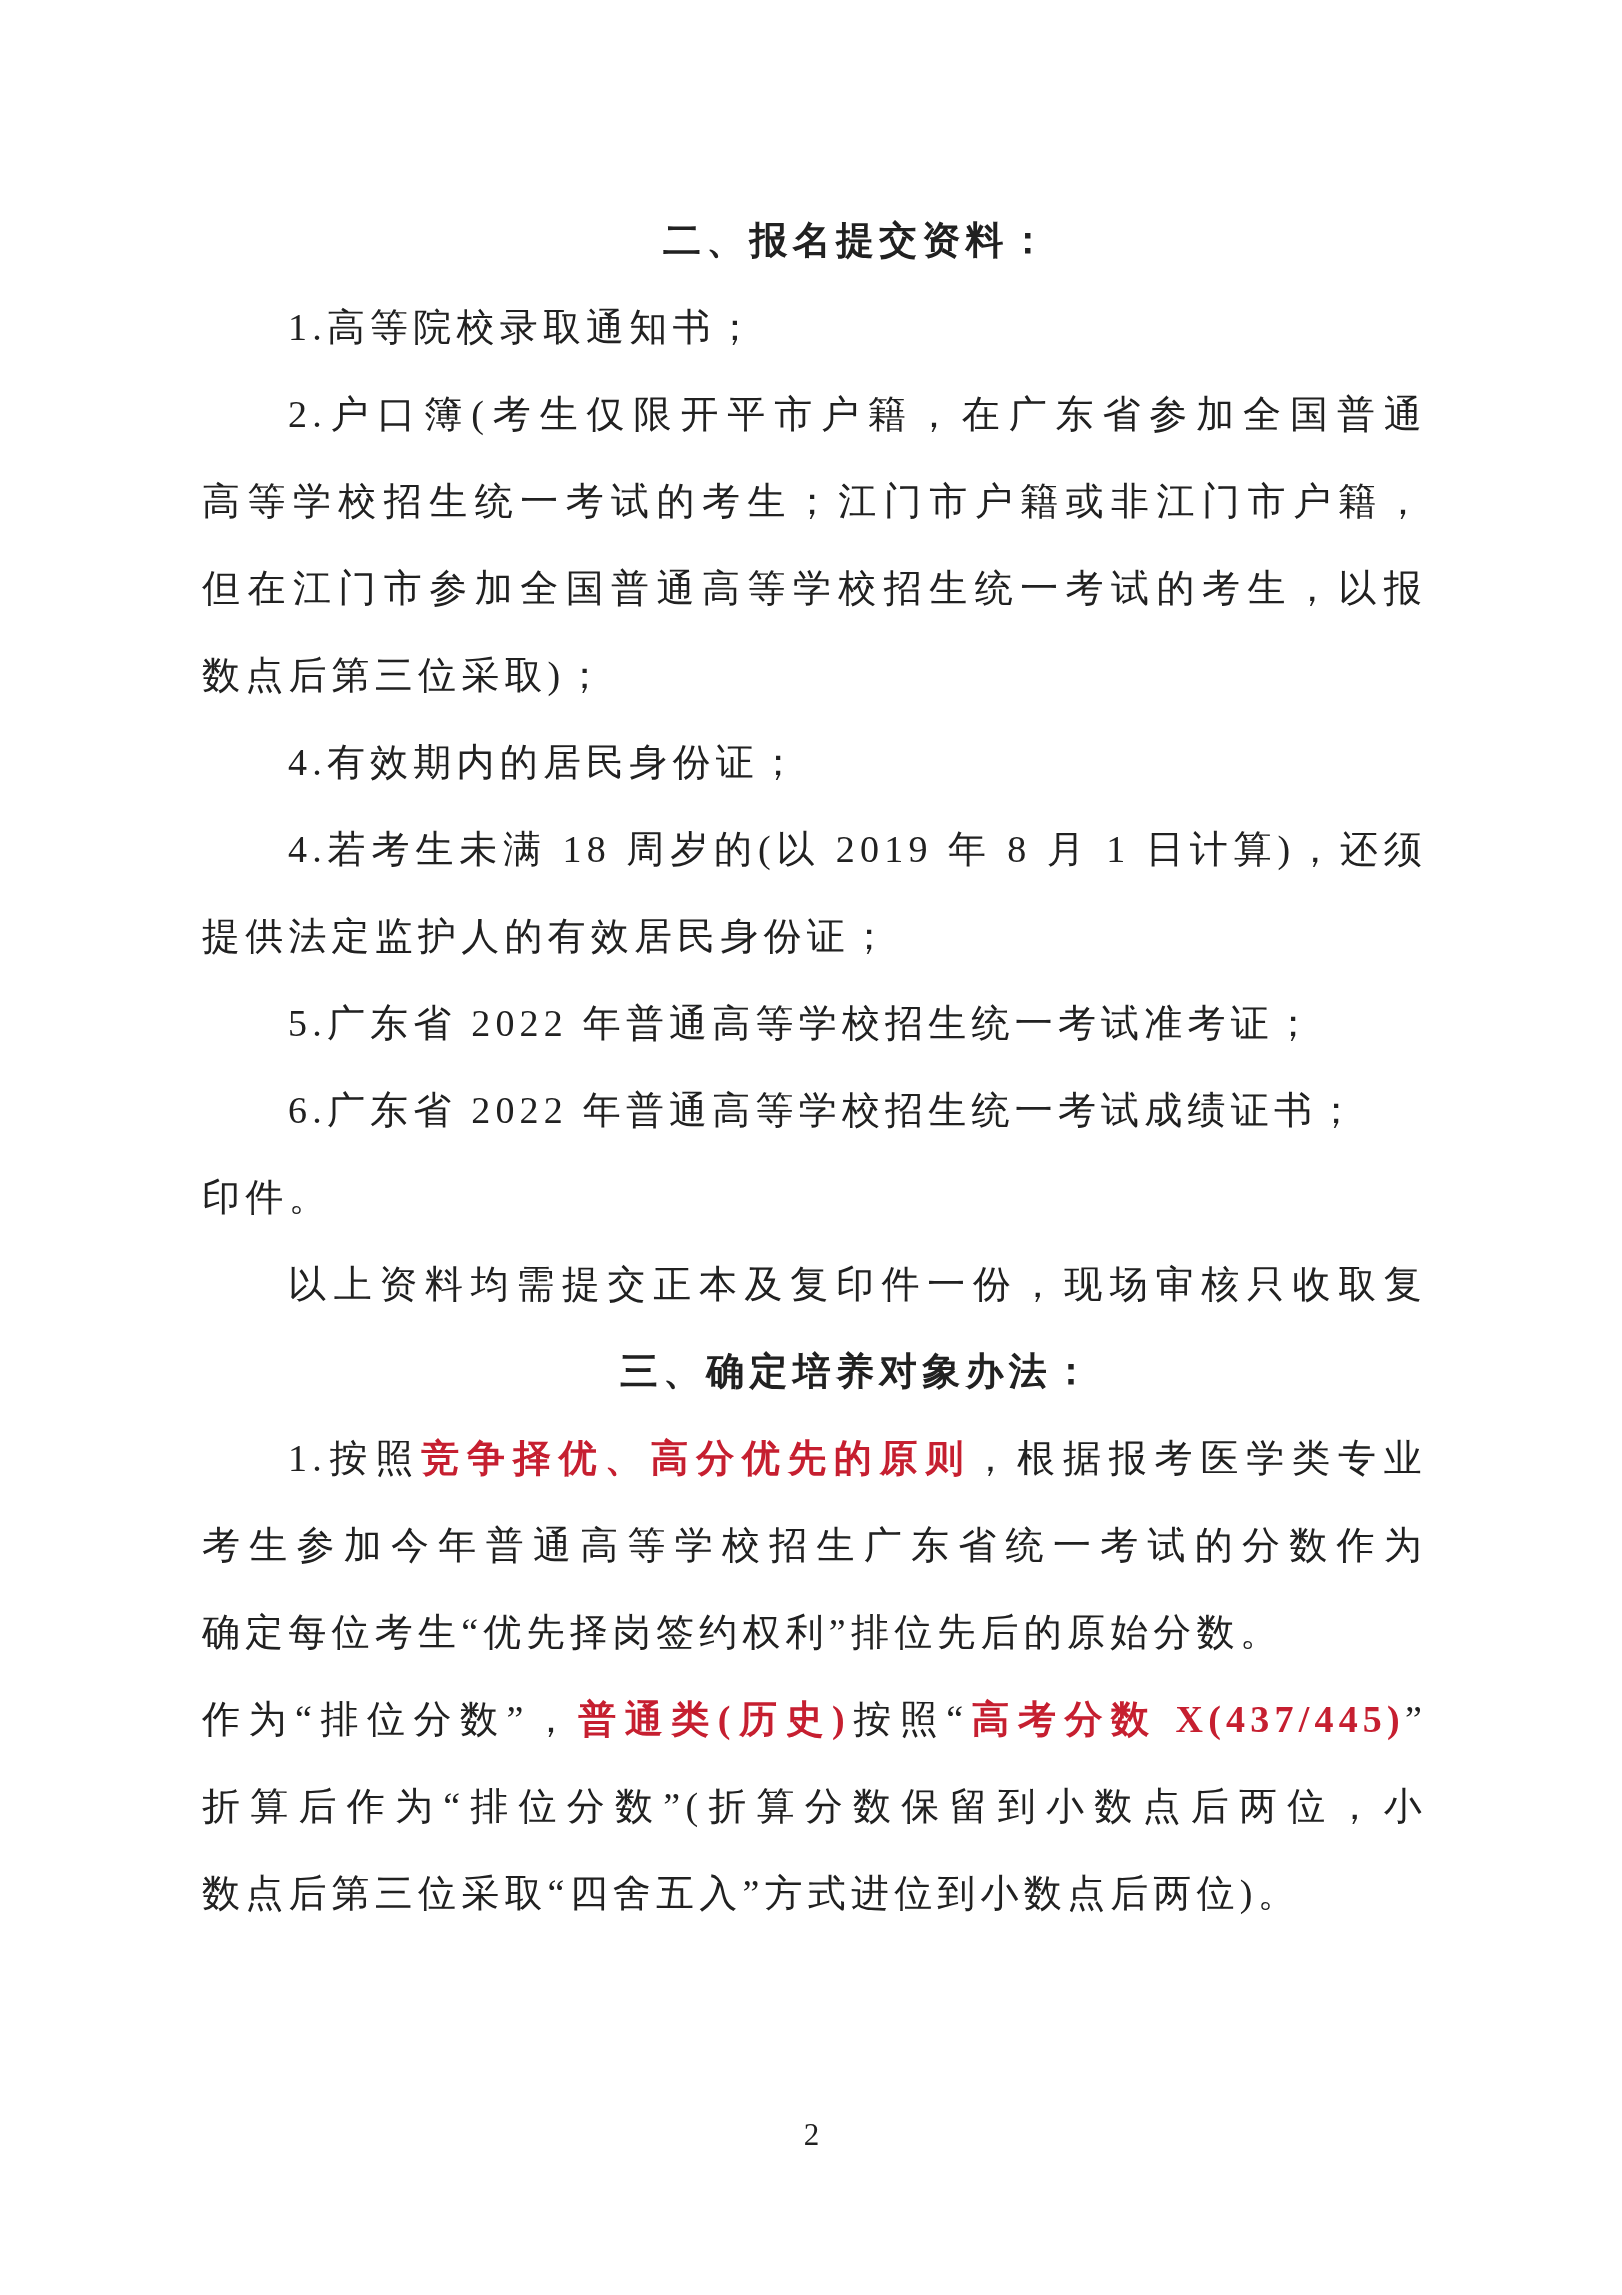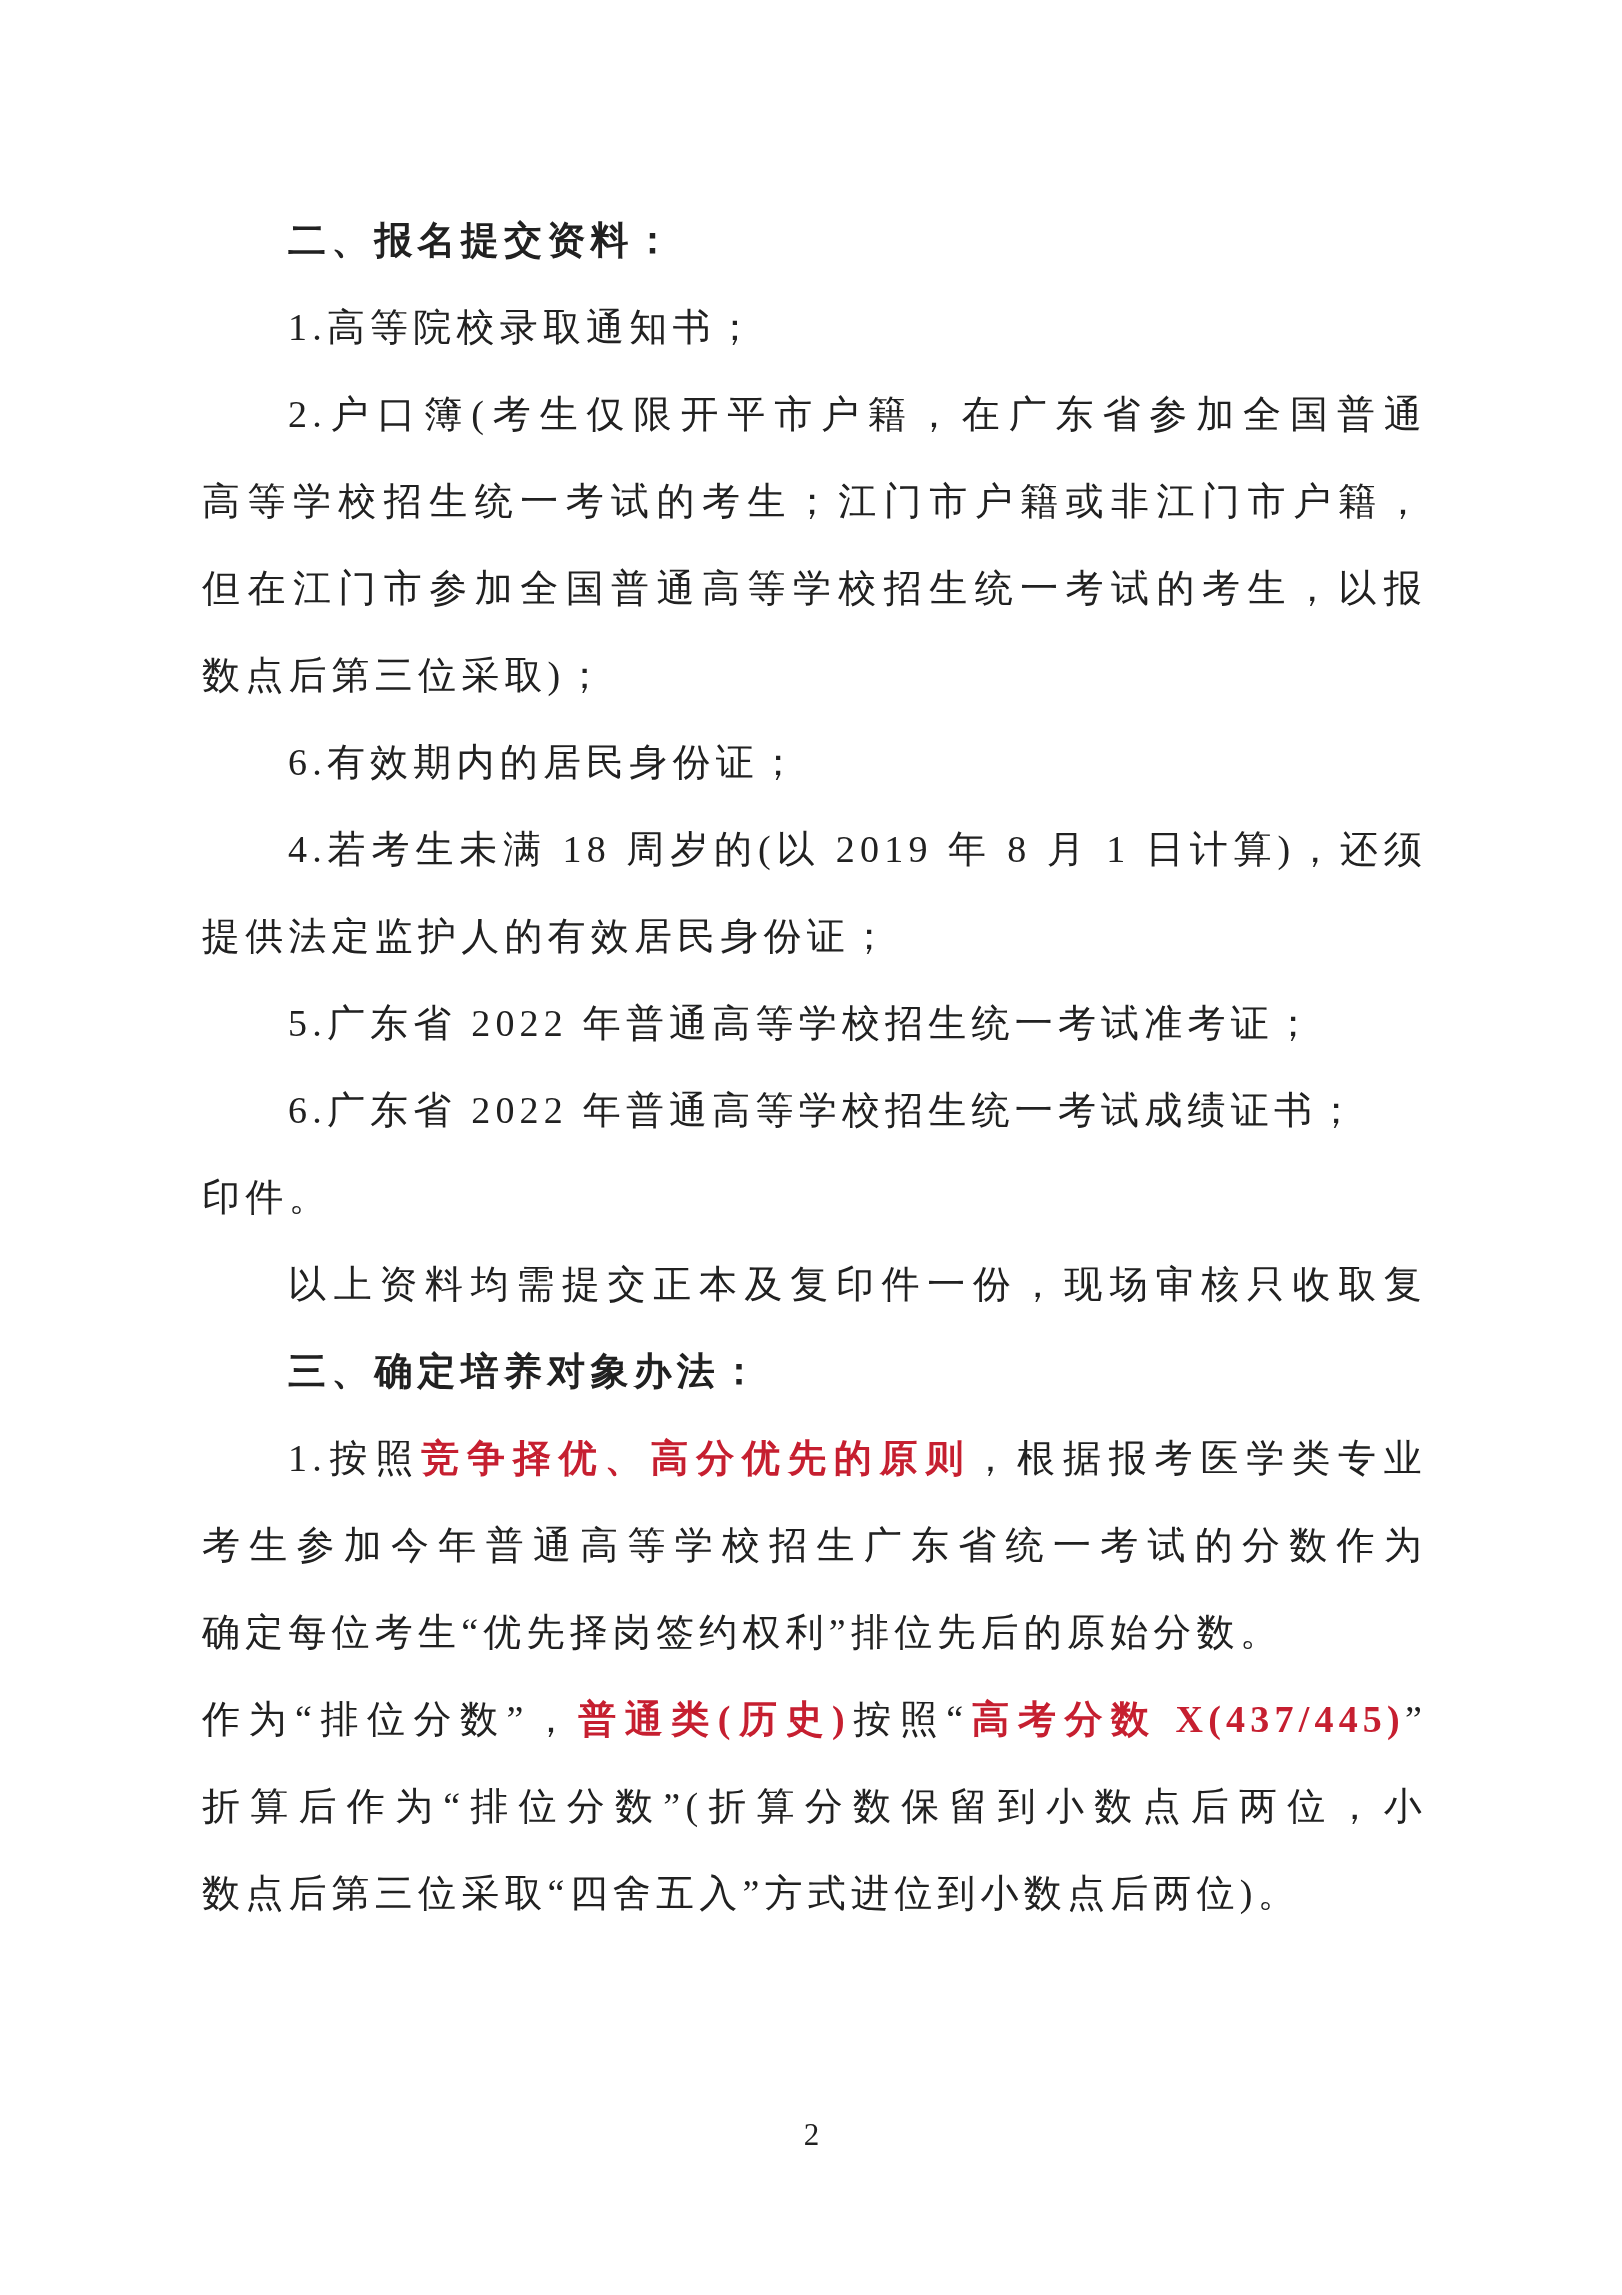--- a/index.html
+++ b/index.html
@@ -31,20 +31,21 @@
     white-space: normal;
     text-align: justify;
     text-align-last: justify;
     text-justify: inter-character;
   }
   .line.indent { text-indent: 86px; }
   .line.heading {
     font-family: "Liberation Sans", sans-serif;
     font-weight: bold;
     white-space: nowrap;
+    text-align: center;
   }
   .seg { color: inherit; }
   .seg.red {
     color: var(--accent-red, #C61F30);
     font-weight: bold;
     margin-top: 36px;
   }
   .page-number {
     position: absolute;
     top: 2115px;
@@ -61,21 +62,21 @@
 <body>
 
 <div class="page" style="--accent-red: #C61F30; --text-color: #212121; --page-bg: #FFFFFF;">
   <main class="doc-body">
       <div class="line indent heading"><span class="seg">二、报名提交资料：</span></div>
       <div class="line indent"><span class="seg">1.高等院校录取通知书；</span></div>
       <div class="line indent justify"><span class="seg">2.户口簿(考生仅限开平市户籍，在广东省参加全国普通</span></div>
       <div class="line justify"><span class="seg">高等学校招生统一考试的考生；江门市户籍或非江门市户籍，</span></div>
       <div class="line justify"><span class="seg">但在江门市参加全国普通高等学校招生统一考试的考生，以报</span></div>
       <div class="line"><span class="seg">数点后第三位采取)；</span></div>
-      <div class="line indent"><span class="seg">6.有效期内的居民身份证；</span></div>
+      <div class="line indent"><span class="seg">4.有效期内的居民身份证；</span></div>
       <div class="line indent justify"><span class="seg">4.若考生未满 18 周岁的(以 2019 年 8 月 1 日计算)，还须</span></div>
       <div class="line"><span class="seg">提供法定监护人的有效居民身份证；</span></div>
       <div class="line indent"><span class="seg">5.广东省 2022 年普通高等学校招生统一考试准考证；</span></div>
       <div class="line indent"><span class="seg">6.广东省 2022 年普通高等学校招生统一考试成绩证书；</span></div>
       <div class="line"><span class="seg">印件。</span></div>
       <div class="line indent justify"><span class="seg">以上资料均需提交正本及复印件一份，现场审核只收取复</span></div>
       <div class="line indent heading"><span class="seg">三、确定培养对象办法：</span></div>
       <div class="line indent justify"><span class="seg">1.按照</span><span class="seg red">竞争择优、高分优先的原则</span><span class="seg">，根据报考医学类专业</span></div>
       <div class="line justify"><span class="seg">考生参加今年普通高等学校招生广东省统一考试的分数作为</span></div>
       <div class="line"><span class="seg">确定每位考生“优先择岗签约权利”排位先后的原始分数。</span></div>

